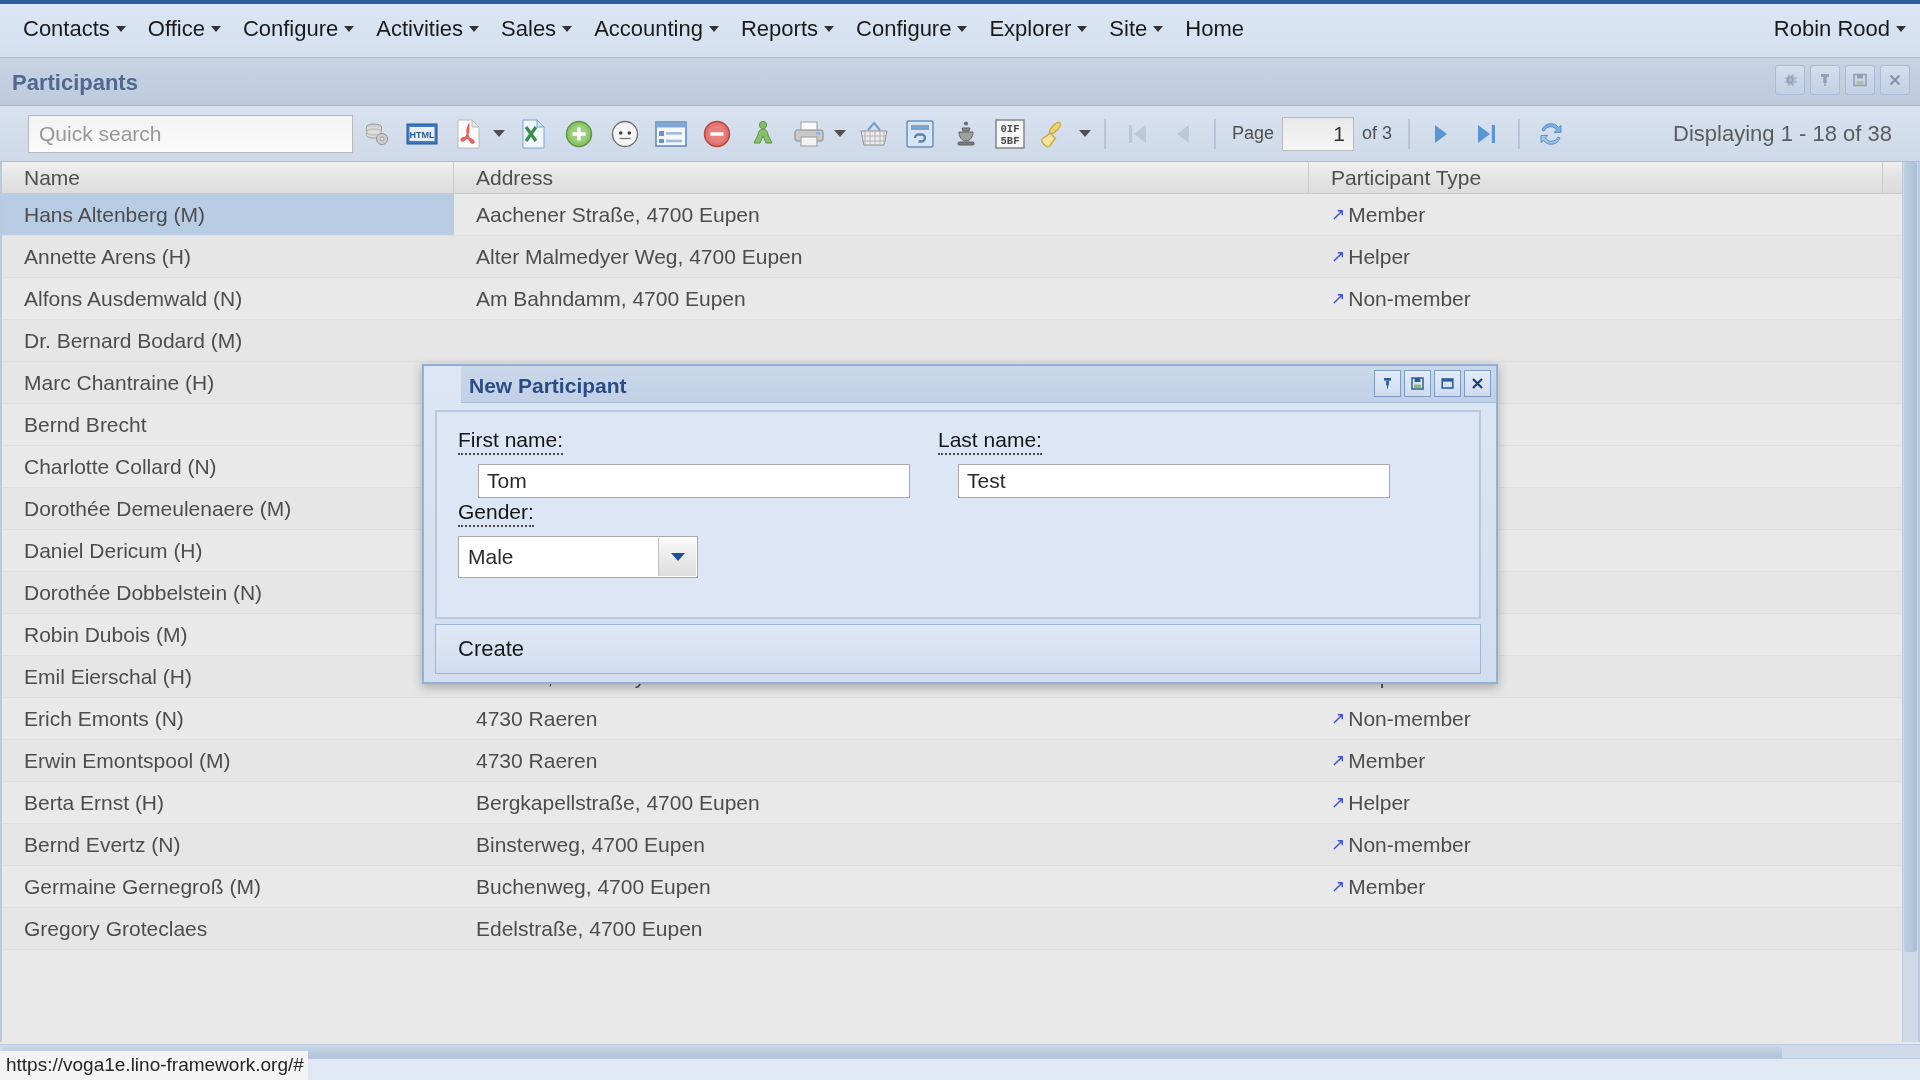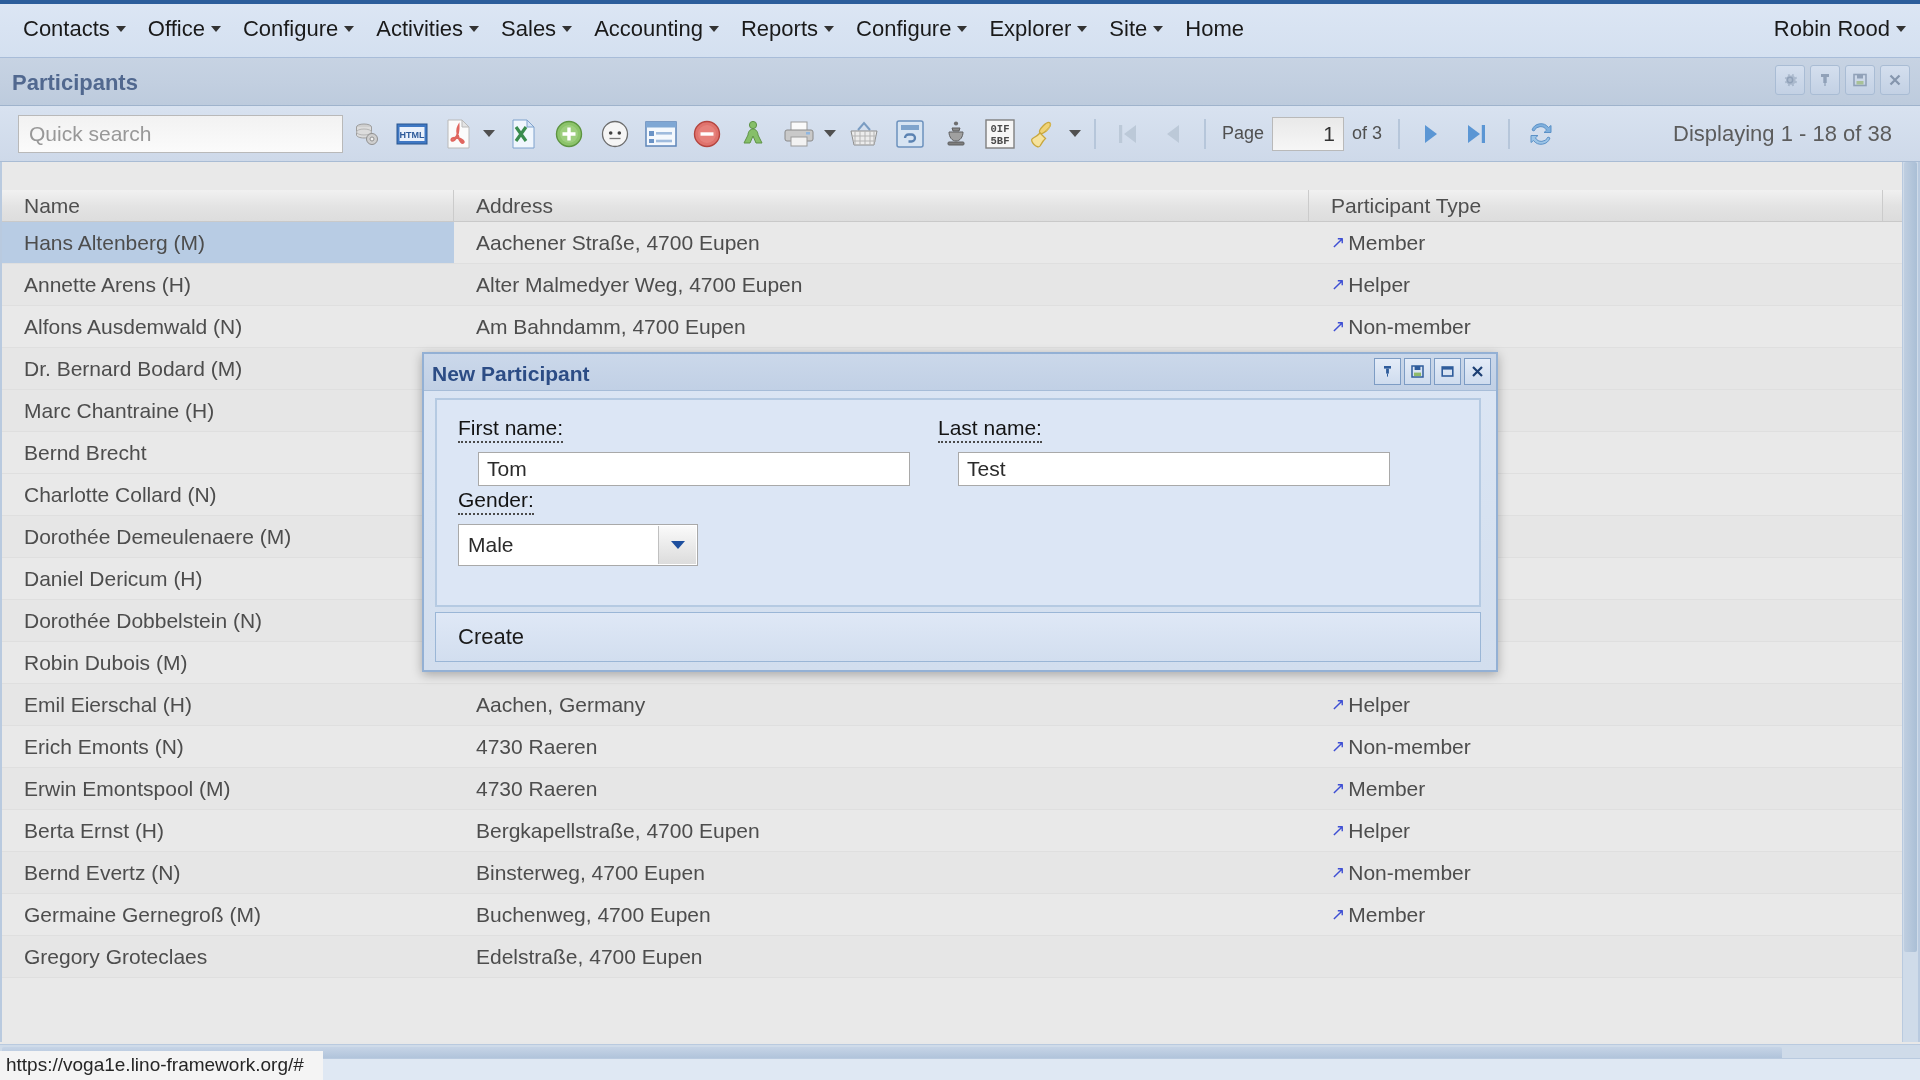--- a/index.html
+++ b/index.html
@@ -62,21 +62,21 @@
     display: flex; align-items: center; justify-content: center;
     cursor: pointer;
   }
   .winbtn svg { opacity: 0.75; }
 
   
   #toolbar {
     position: absolute; left: 0; top: 106px; width: 1920px; height: 56px;
     background: linear-gradient(to bottom, #d8e2f0 0%, #ced9e9 100%);
     border-bottom: 1px solid #a9bcd4;
-    display: flex; align-items: center; padding: 0 18px;
+    display: flex; align-items: center; padding: 0 28px;
   }
   #quick-search {
     width: 325px; height: 38px;
     border: 1px solid #b9b9b9;
     background: linear-gradient(to bottom,#f2f2f2,#fbfbfb);
     font-size: 21px; color: #444;
     padding: 0 10px;
     font-family: "Liberation Sans", sans-serif;
   }
   #quick-search::placeholder { color: #989898; }
@@ -119,21 +119,20 @@
     width: 1920px; height: 880px;
     background: #e9e9e9;
     border-left: 2px solid #b9cadf;
     border-right: 2px solid #b9cadf;
     overflow: hidden;
   }
   #grid-header {
     display: flex; height: 32px;
     background: linear-gradient(to bottom, #f0f0f0 0%, #e2e2e2 50%, #dcdcdc 100%);
     border-bottom: 1px solid #c9c9c9;
-    margin-top: 28px;
   }
   .hcell {
     font-size: 21px; color: #4f4f4f;
     display: flex; align-items: center;
     padding-left: 22px;
     border-right: 1px solid #cbcbcb;
     background: linear-gradient(to bottom, #f1f1f1 0%, #e3e3e3 55%, #dddddd 100%);
     cursor: pointer; position: relative;
     flex: 0 0 auto;
   }
@@ -170,25 +169,26 @@
     border-left: 1px solid #b9cadf;
   }
   #grid-vscroll .thumb {
     position: absolute; left: 1px; top: 0; width: 13px; height: 790px;
     background: linear-gradient(to right,#bfcee0,#aabfd6);
     border-radius: 2px;
   }
 
   
   #dialog {
-    position: absolute; left: 422px; top: 352px;
+    position: absolute; left: 422px; top: 364px;
     width: 1076px; height: 320px;
     background: linear-gradient(to bottom, #dce6f4, #d2deee);
     border: 2px solid #93b0d4;
     box-shadow: 0 3px 10px rgba(0,0,0,0.28);
+    padding-left: 37px;
   }
   #dialog-title {
     height: 37px; position: relative;
     background: linear-gradient(to bottom, #cbd8ea, #c1d0e5);
     border-bottom: 1px solid #a7bdd8;
   }
   #dialog-title .label {
     position: absolute; left: 8px; top: 8px;
     font-size: 21px; font-weight: bold; color: #2c4c85;
   }
@@ -285,21 +285,21 @@
   }
   #statusbar {
     position: absolute; left: 0; bottom: 0; width: 1920px; height: 22px;
     background: #dfe8f3;
     border-top: 1px solid #b9cadf;
   }
   #status-url {
     position: absolute; left: 0; bottom: 0;
     background: #f4f4f4;
     font-size: 19px; color: #262626;
-    padding: 3px 19px 4px 6px;
+    padding: 3px 4px 4px 6px;
     font-family: "Liberation Sans", sans-serif;
     white-space: nowrap;
   }
 </style>
 </head>
 <body>
 
 <div id="menubar">
   <div style="width:12px"></div>
   <div class="menu-item">

